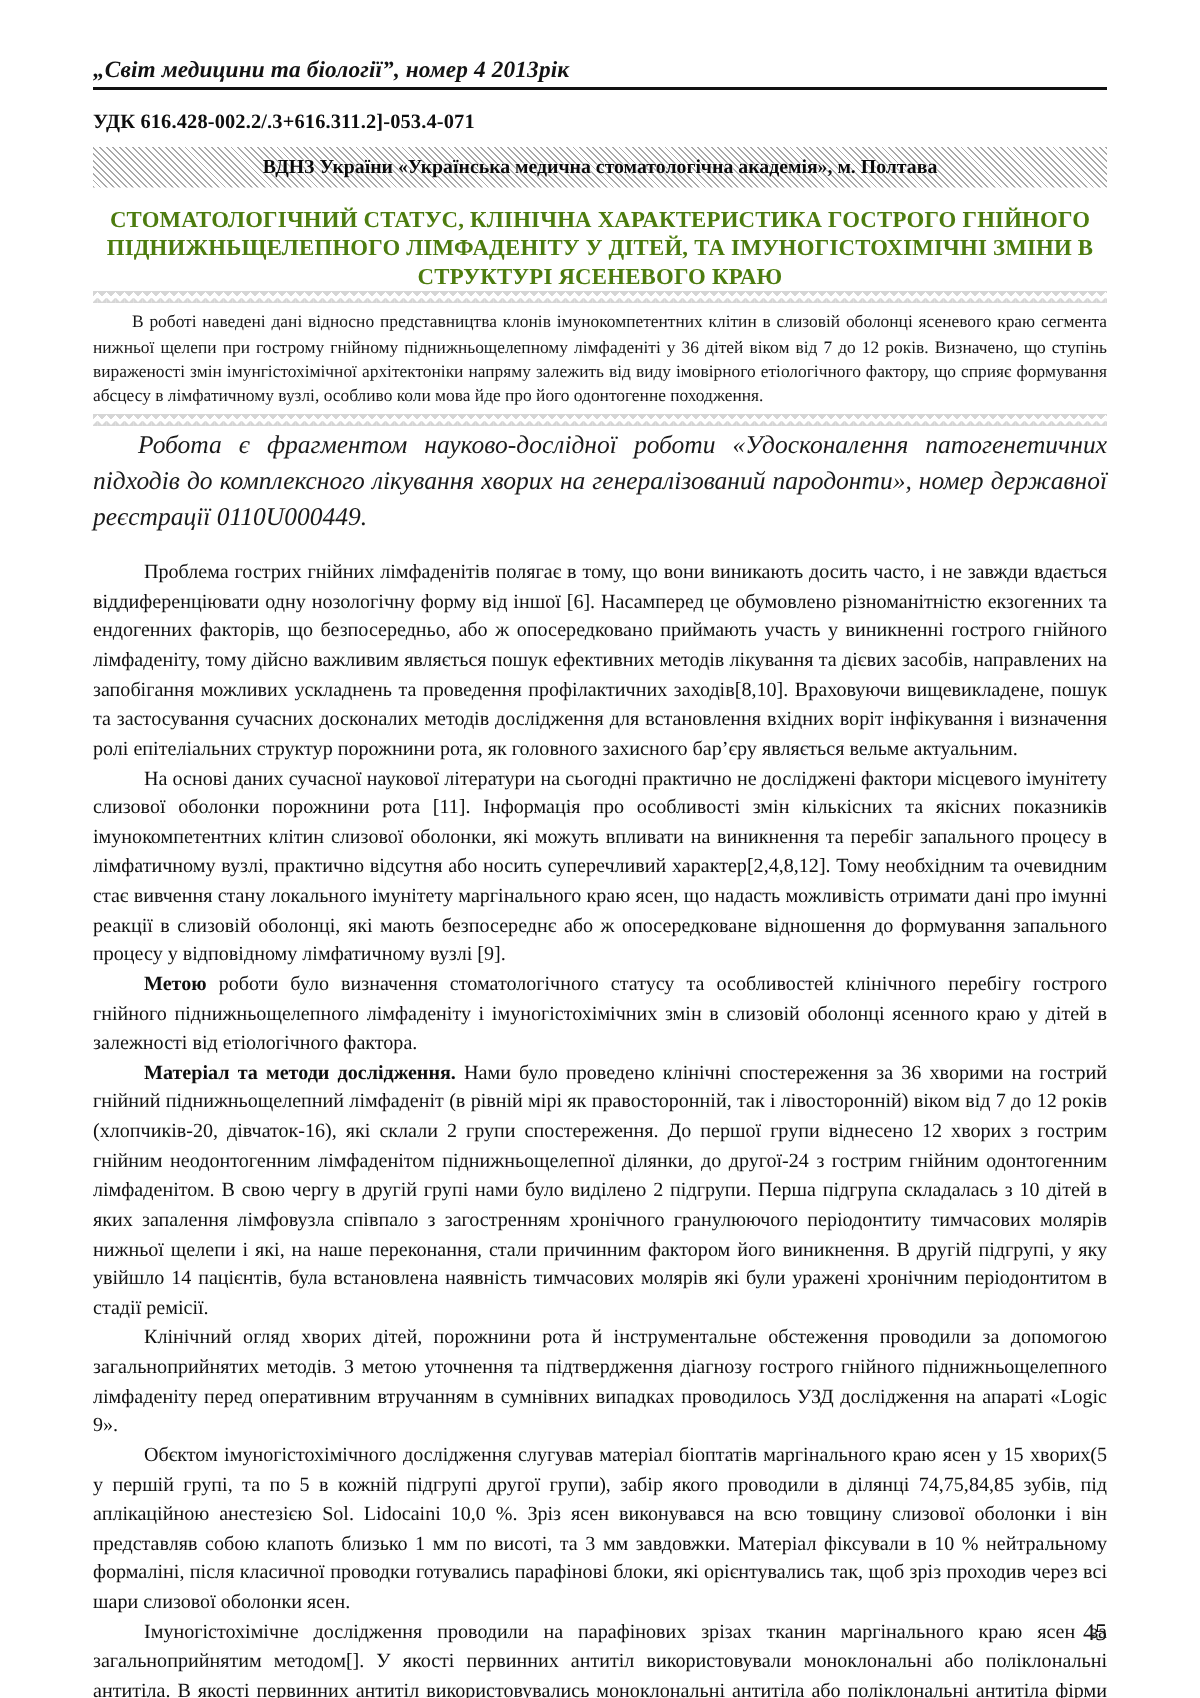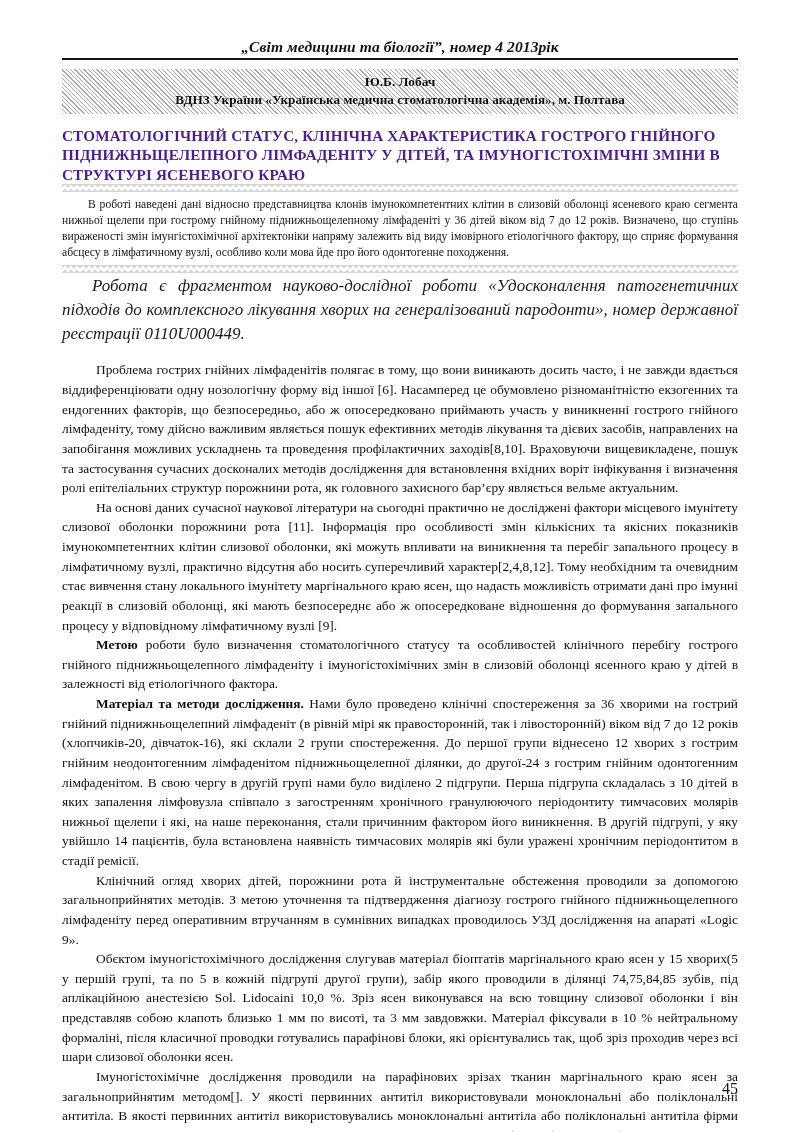--- a/index.html
+++ b/index.html
@@ -23,21 +23,21 @@
   .content {
     position: absolute;
     left: 62px;
     top: 0;
     width: 676px;
   }
 
   
   .runhead {
     padding-top: 38px;
-    text-align: center;
+    text-align: left;
     font-style: italic;
     font-weight: bold;
     font-size: 15.5px;
     letter-spacing: 0.1px;
     color: #131313;
     line-height: 1.1;
   }
   .runhead-rule {
     margin-top: 3px;
     border-bottom: 2.2px solid #111;
@@ -72,26 +72,26 @@
     color: #0a0a0a;
     line-height: 1.36;
     text-shadow: 0 0 0.6px #ffffff, 0 0 1.4px #ffffff, 0 0 2px #ffffff;
   }
   .author-name { font-size: 13.4px; }
   .author-affil { font-size: 13.2px; }
 
   
   .article-title {
     margin-top: 12px;
-    text-align: left;
+    text-align: center;
     font-weight: bold;
     font-size: 15.2px;
     line-height: 1.26;
     letter-spacing: 0.15px;
-    color: #4c1d95;
+    color: #4d7c0f;
   }
 
   
   .zigzag {
     height: 8px;
     width: 100%;
     background-image:
       linear-gradient(135deg, #cfcfcf 25%, transparent 25%),
       linear-gradient(225deg, #cfcfcf 25%, transparent 25%),
       linear-gradient(315deg, #cfcfcf 25%, transparent 25%),
@@ -150,23 +150,23 @@
 <body>
 
 <div class="page">
   <div class="content">
 
     <div class="runhead">
       <span>„Світ медицини та біології”, номер 4 2013рік</span>
     </div>
     <div class="runhead-rule"></div>
 
+    <div class="udc">УДК 616.428-002.2/.3+616.311.2]-053.4-071</div>
 
     <div class="author-band">
-      <div class="line author-name">Ю.Б. Лобач</div>
       <div class="line author-affil">ВДНЗ України «Українська медична стоматологічна академія»,  м. Полтава</div>
     </div>
 
     <div class="article-title">СТОМАТОЛОГІЧНИЙ СТАТУС, КЛІНІЧНА ХАРАКТЕРИСТИКА ГОСТРОГО ГНІЙНОГО ПІДНИЖНЬЩЕЛЕПНОГО ЛІМФАДЕНІТУ У ДІТЕЙ, ТА ІМУНОГІСТОХІМІЧНІ ЗМІНИ В СТРУКТУРІ ЯСЕНЕВОГО КРАЮ</div>
 
     <div>
       <div class="zigzag"></div>
       <div class="abstract">
         <p>В роботі наведені дані відносно представництва клонів імунокомпетентних клітин в слизовій оболонці ясеневого краю сегмента нижньої щелепи при гострому гнійному піднижньощелепному лімфаденіті у 36 дітей віком від 7 до 12 років. Визначено, що ступінь вираженості змін імунгістохімічної архітектоніки напряму залежить від виду імовірного етіологічного фактору, що сприяє   формування абсцесу в лімфатичному вузлі, особливо коли мова йде про його одонтогенне походження.</p>
       </div>

